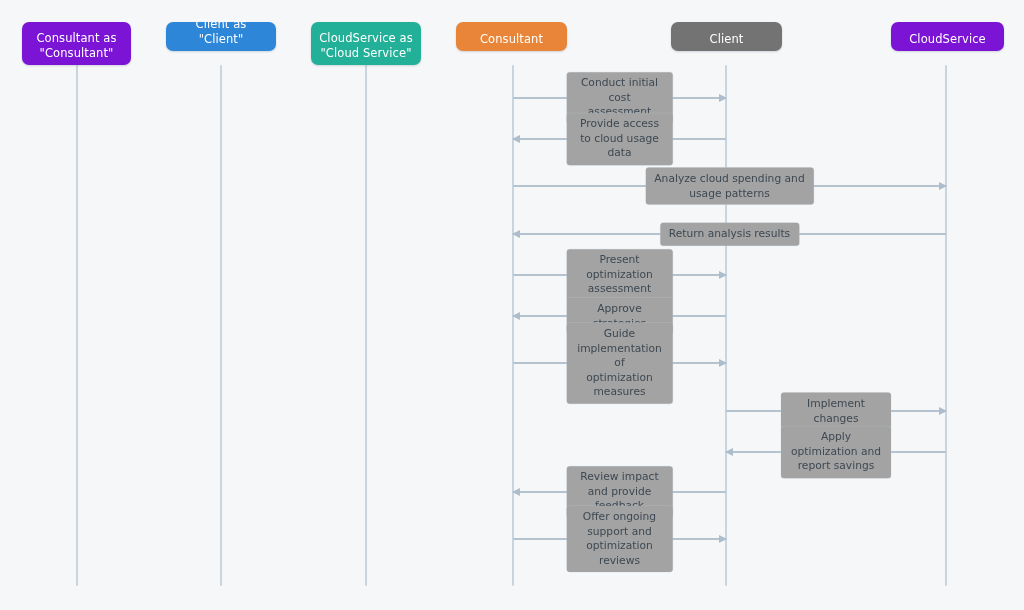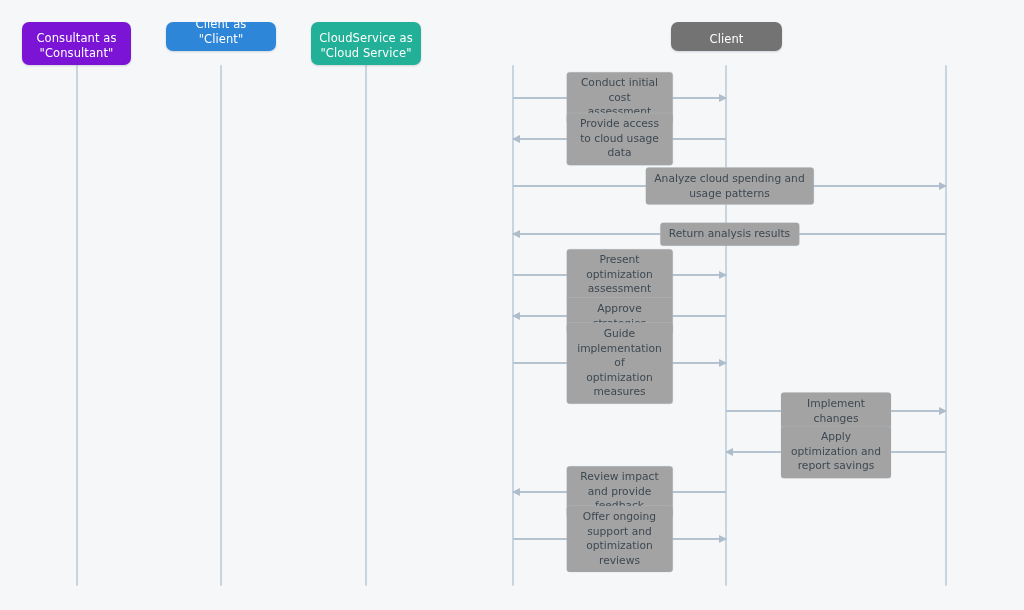--- a/index.html
+++ b/index.html
@@ -108,22 +108,28 @@
       <span class="plabel">Consultant as
 "Consultant"</span>
     </div>
     <div class="participant" style="left: 166px; top: 22px; width: 110px; height: 29px; background: rgb(46, 134, 217);">
       <span class="plabel">Client as "Client"</span>
     </div>
     <div class="participant" style="left: 311px; top: 22px; width: 110px; height: 43px; background: rgb(34, 176, 152);">
       <span class="plabel">CloudService as
 "Cloud Service"</span>
     </div>
+    <div class="participant" style="left: 456px; top: 22px; width: 111px; height: 29px; background: rgb(233, 133, 56);">
+      <span class="plabel">Consultant</span>
+    </div>
     <div class="participant" style="left: 671px; top: 22px; width: 111px; height: 29px; background: #737373;">
       <span class="plabel">Client</span>
+    </div>
+    <div class="participant" style="left: 891px; top: 22px; width: 113px; height: 29px; background: rgb(124, 20, 214);">
+      <span class="plabel">CloudService</span>
     </div>
     <div class="msg to-right" style="left: 513px; width: 213px; top: 98px;">
       <div class="line"></div>
       <div class="head"></div>
       <div class="msglabel">Conduct initial cost assessment</div>
     </div>
     <div class="msg to-left" style="left: 513px; width: 213px; top: 139px;">
       <div class="line"></div>
       <div class="head"></div>
       <div class="msglabel">Provide access to cloud usage data</div>

